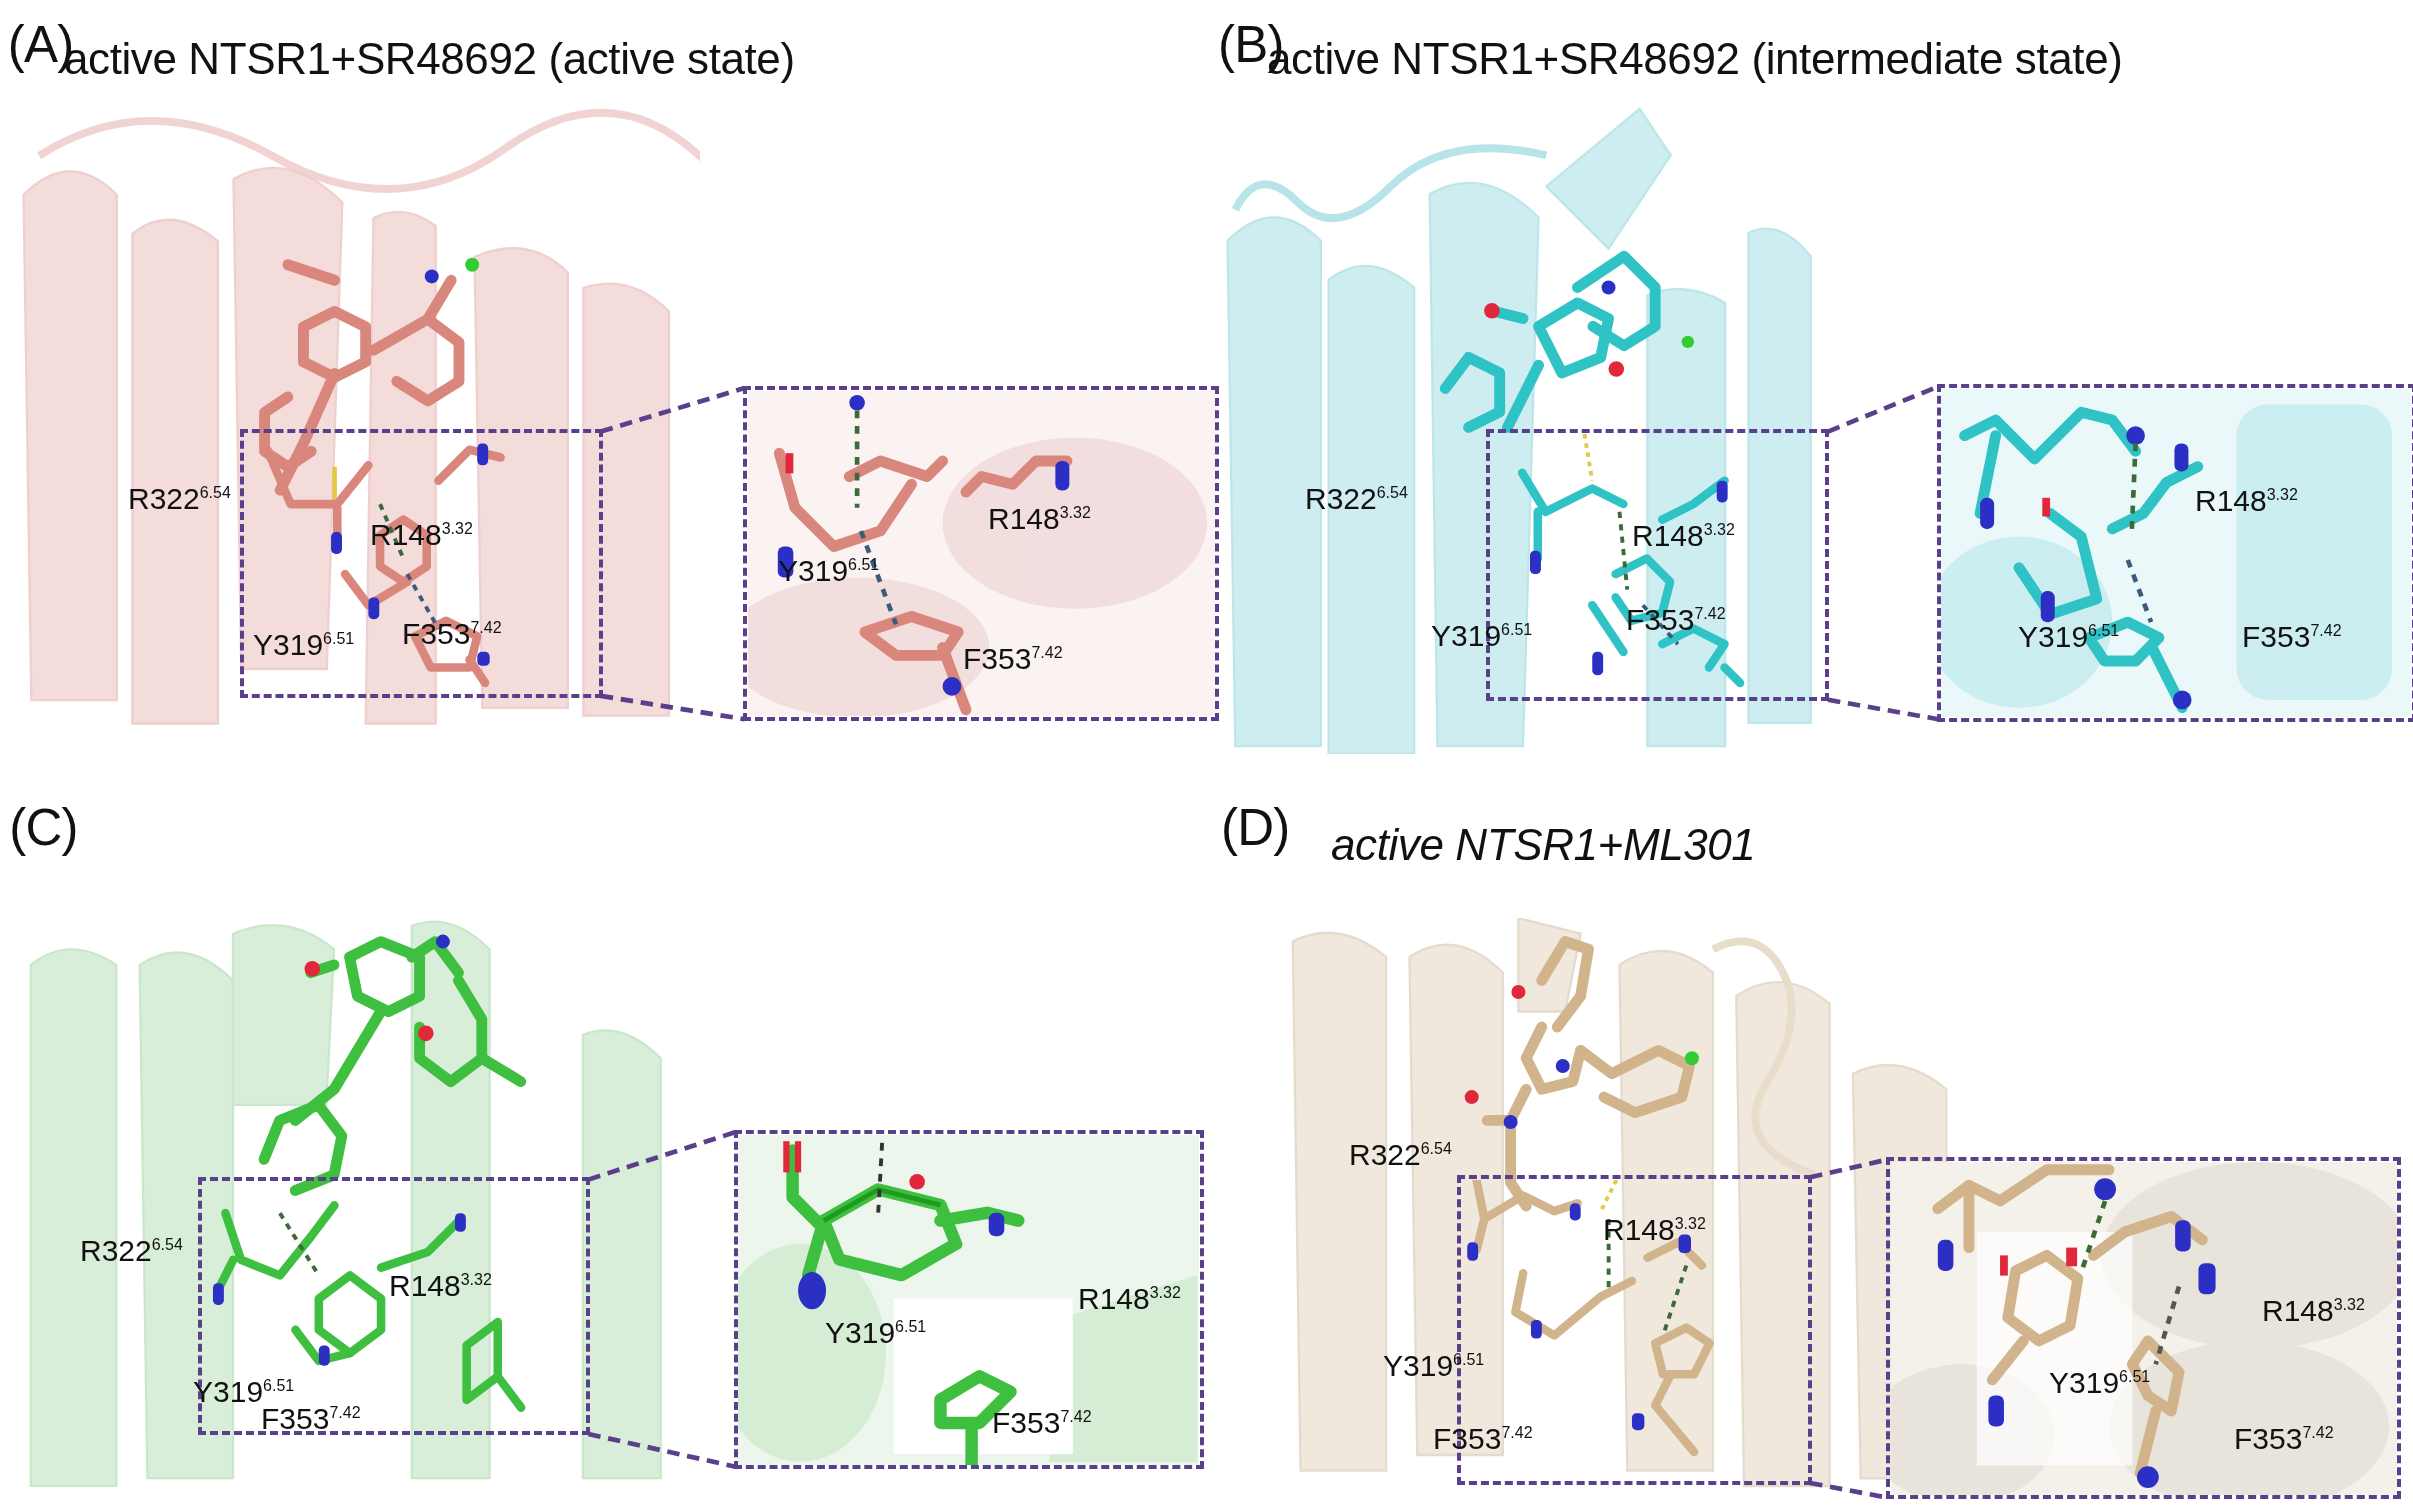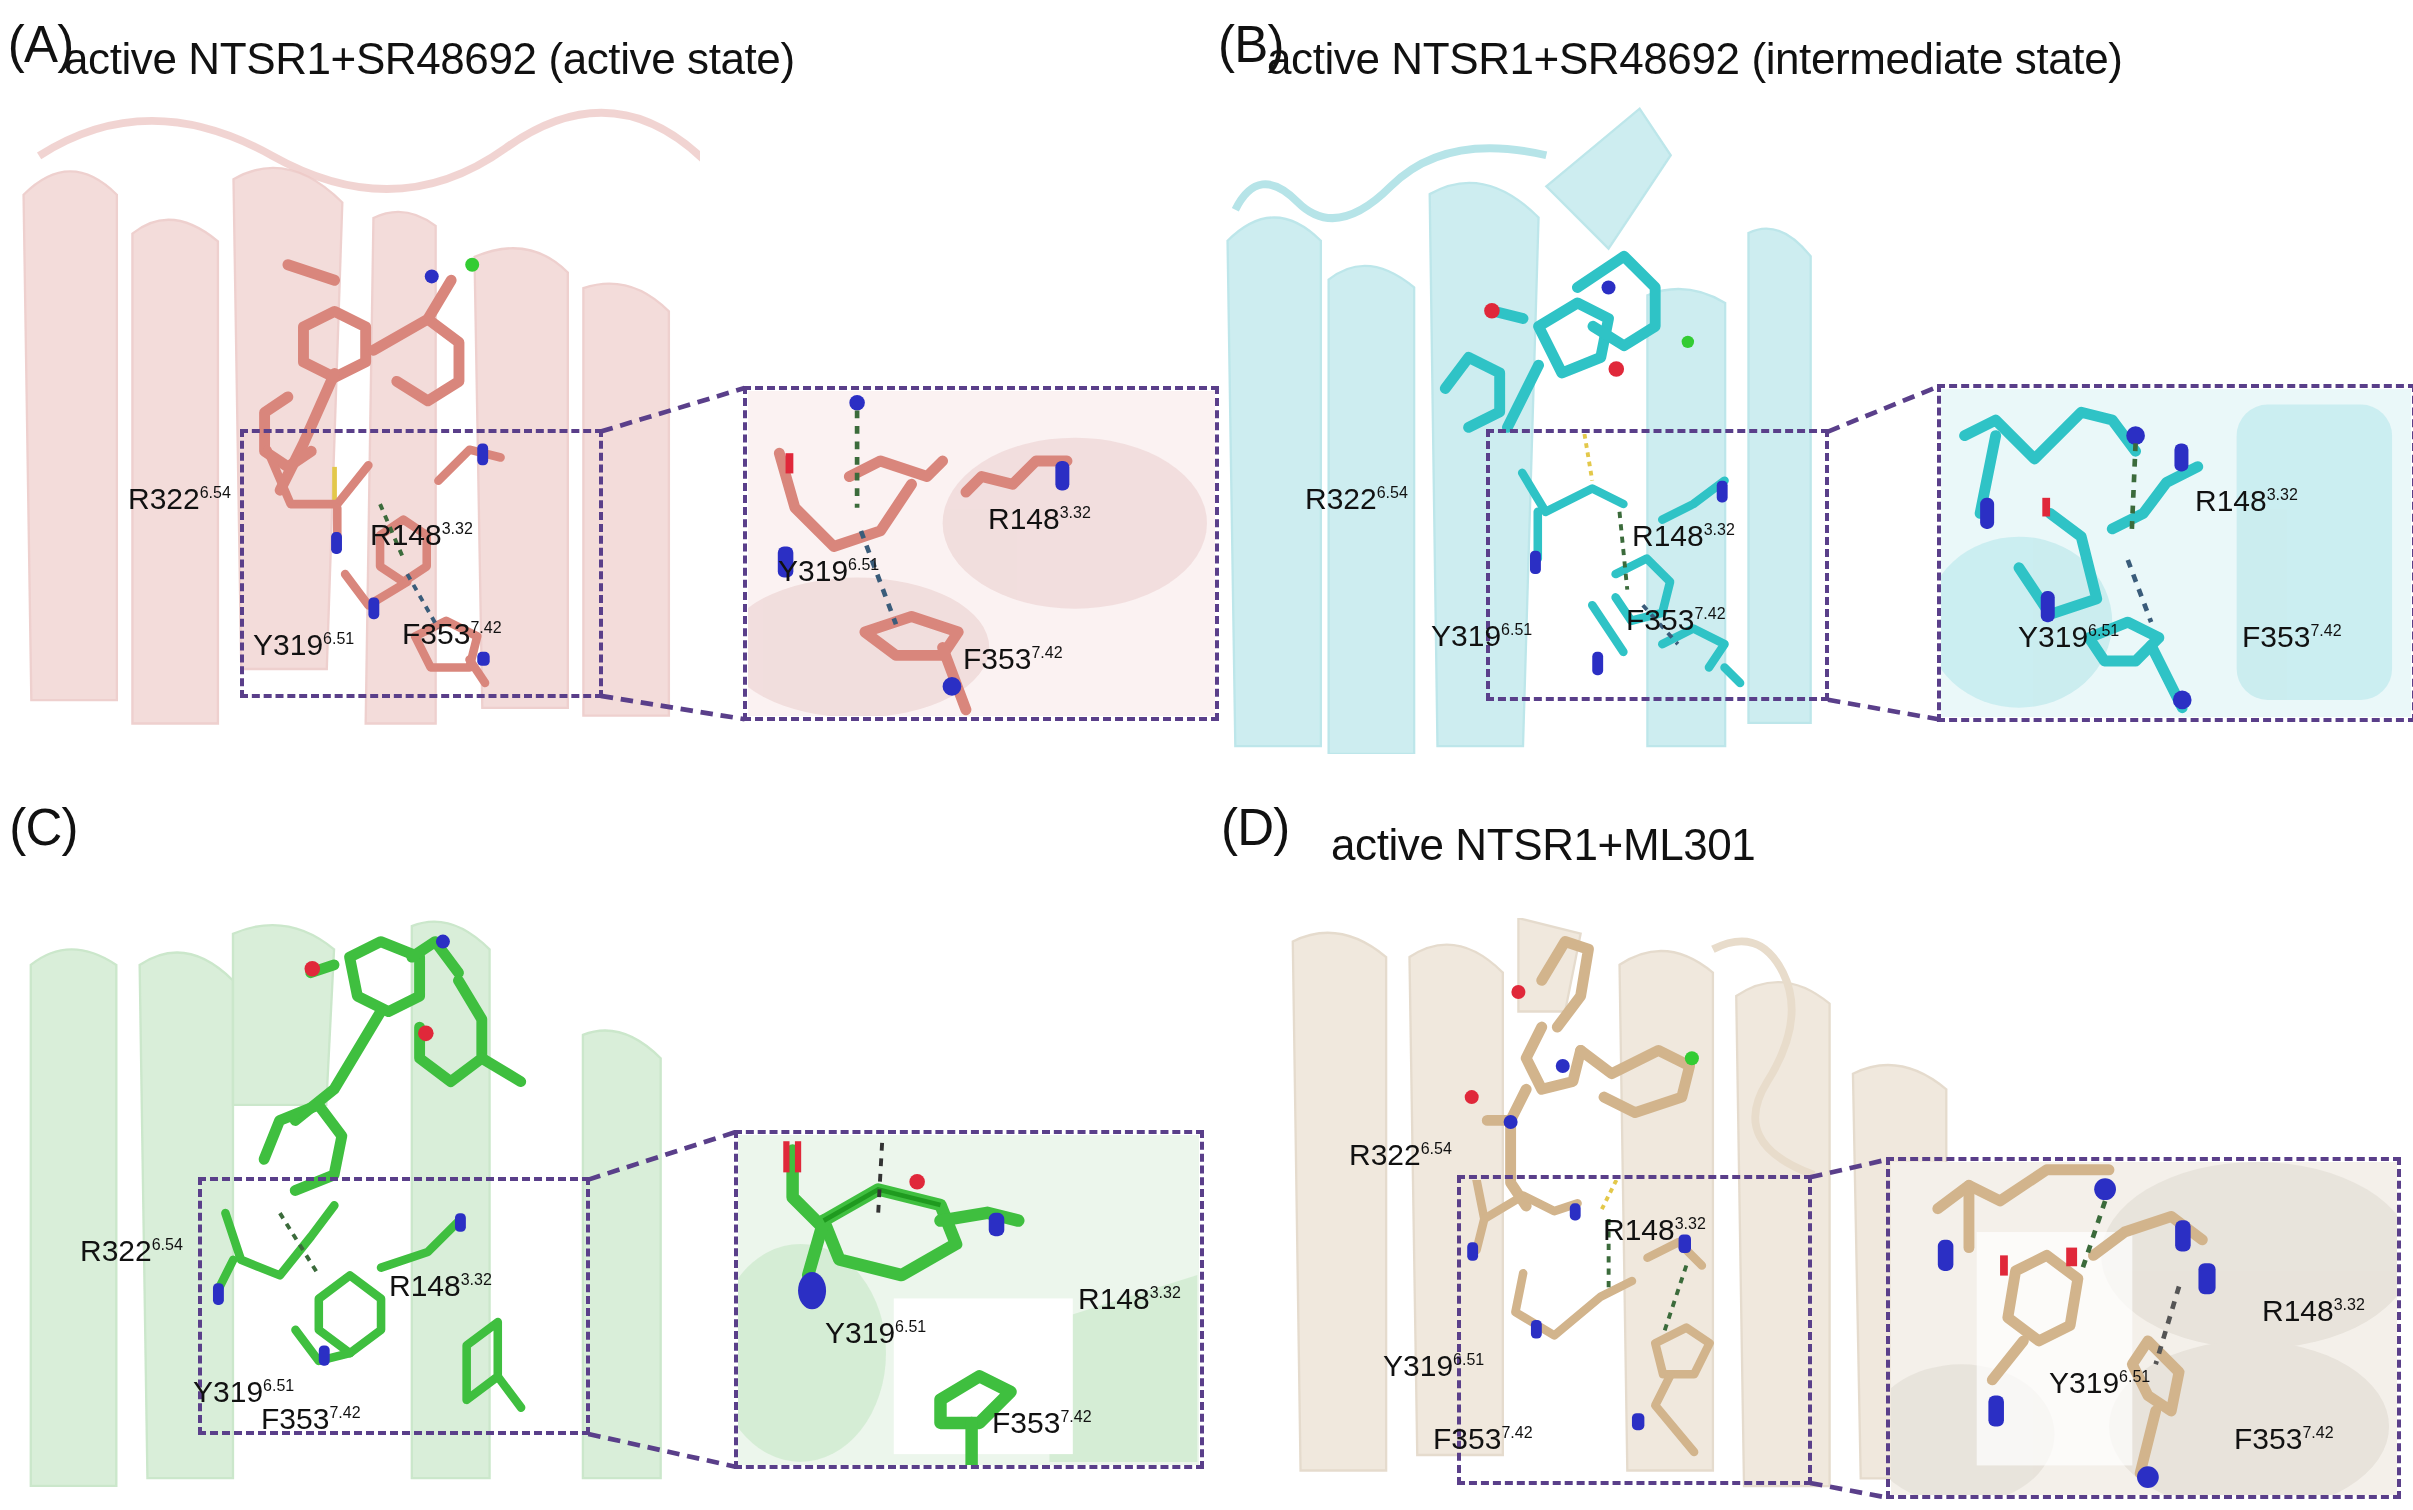--- a/index.html
+++ b/index.html
@@ -288,21 +288,21 @@
       <path d="M185 10 L180 100" stroke="#333" stroke-width="5" stroke-dasharray="10 10"></path>
     </svg>
   </div>
   <div class="res-label" style="left:1078px;top:498px;"><span>R148</span><sup>3.32</sup></div>
   <div class="res-label" style="left:825px;top:532px;"><span>Y319</span><sup>6.51</sup></div>
   <div class="res-label" style="left:992px;top:622px;"><span>F353</span><sup>7.42</sup></div>
 </div>
 
 <div class="panel" style="left:1207px;top:786px;width:1207px;height:725px;">
   <div class="panel-letter" style="left:14px;top:15.6px;">(D)</div>
-  <div class="panel-title" style="left:124px;top:37px;">active NTSR1+ML301</div>
+  <div class="panel-title" style="left:124px;top:37px;font-style:italic;">active NTSR1+ML301</div>
 
   <div class="scene" style="left:78px;top:132px;width:778px;height:576px;">
     <svg width="778" height="576" viewBox="0 0 1000 740">
       <g fill="#efe6da" stroke="#e3d8c8" stroke-width="3" opacity="0.9">
         <path d="M10 30 q60 -30 120 20 v660 h-110 z"></path>
         <path d="M160 50 q60 -40 120 20 v620 h-110 z"></path>
         <path d="M300 0 l80 20 l-20 100 h-60 z"></path>
         <path d="M430 60 q60 -40 120 10 v640 h-110 z"></path>
         <path d="M580 100 q60 -40 120 10 v620 h-110 z"></path>
         <path d="M730 200 q60 -30 120 20 v500 h-110 z"></path>

